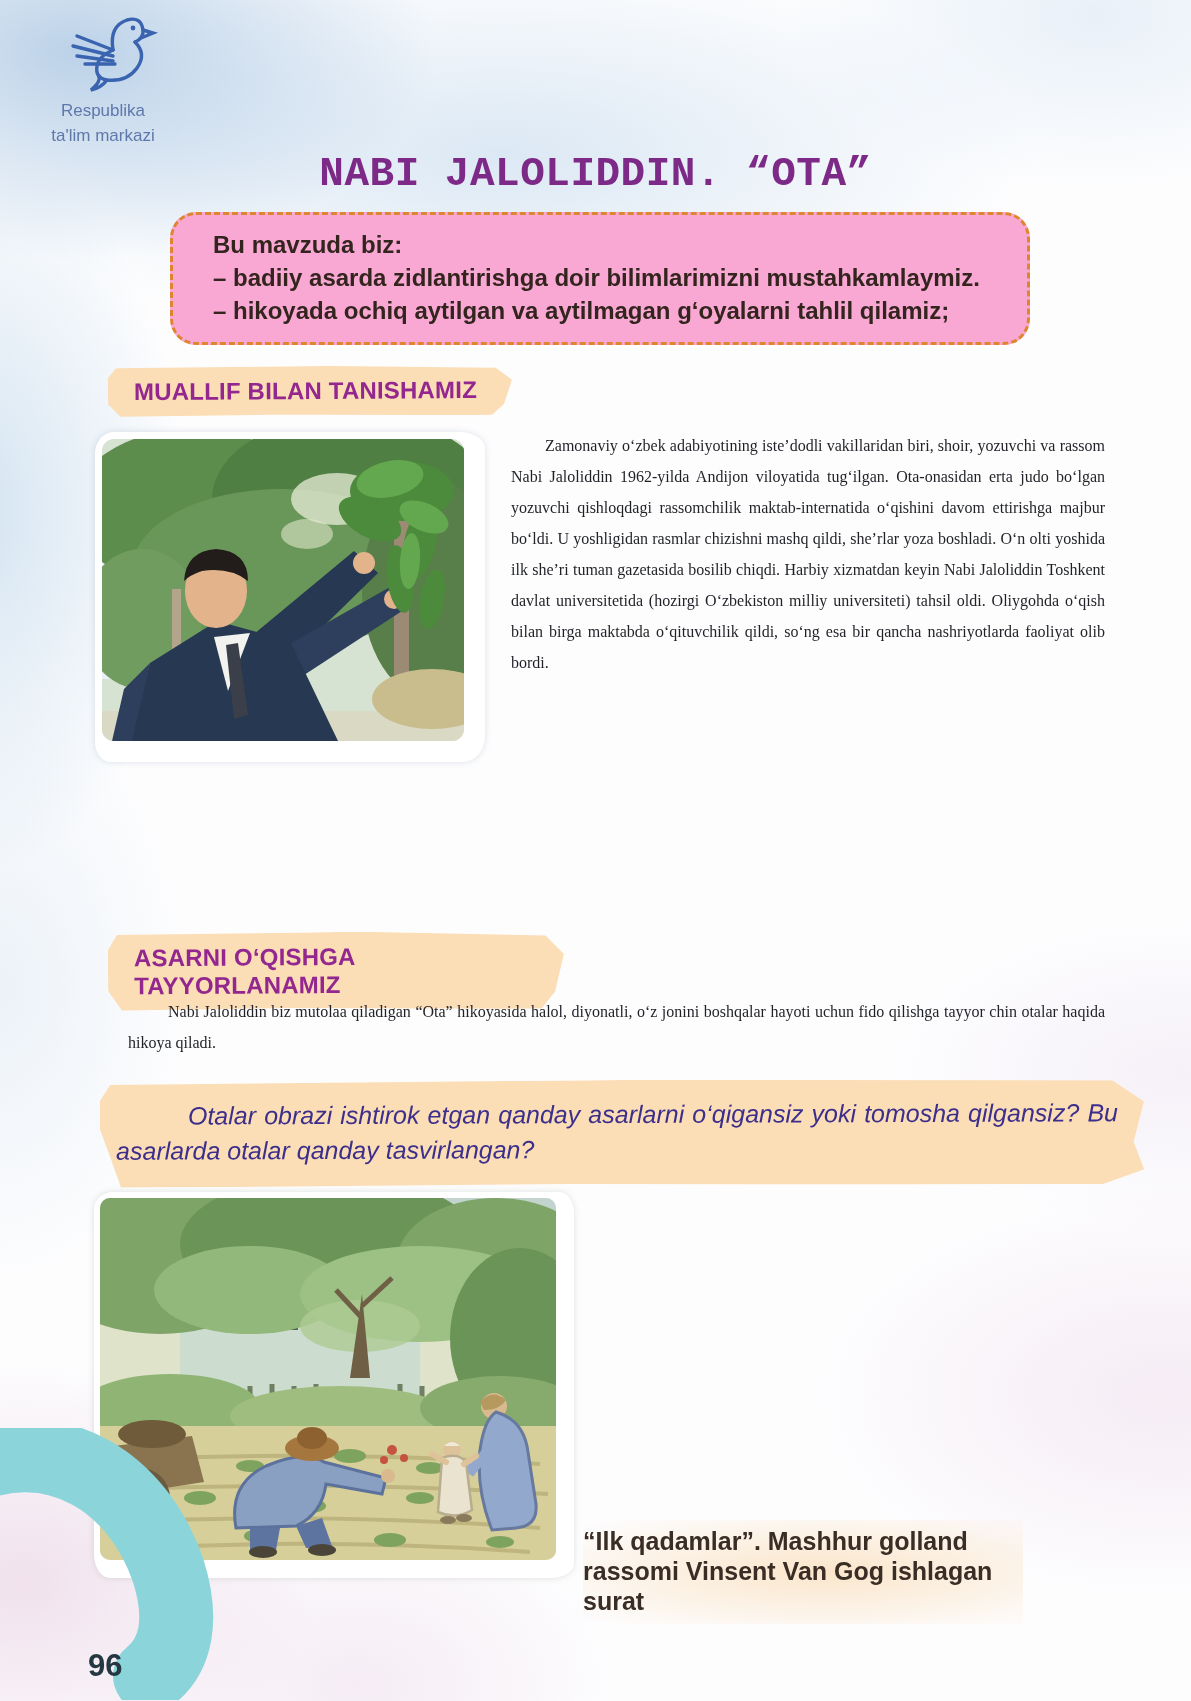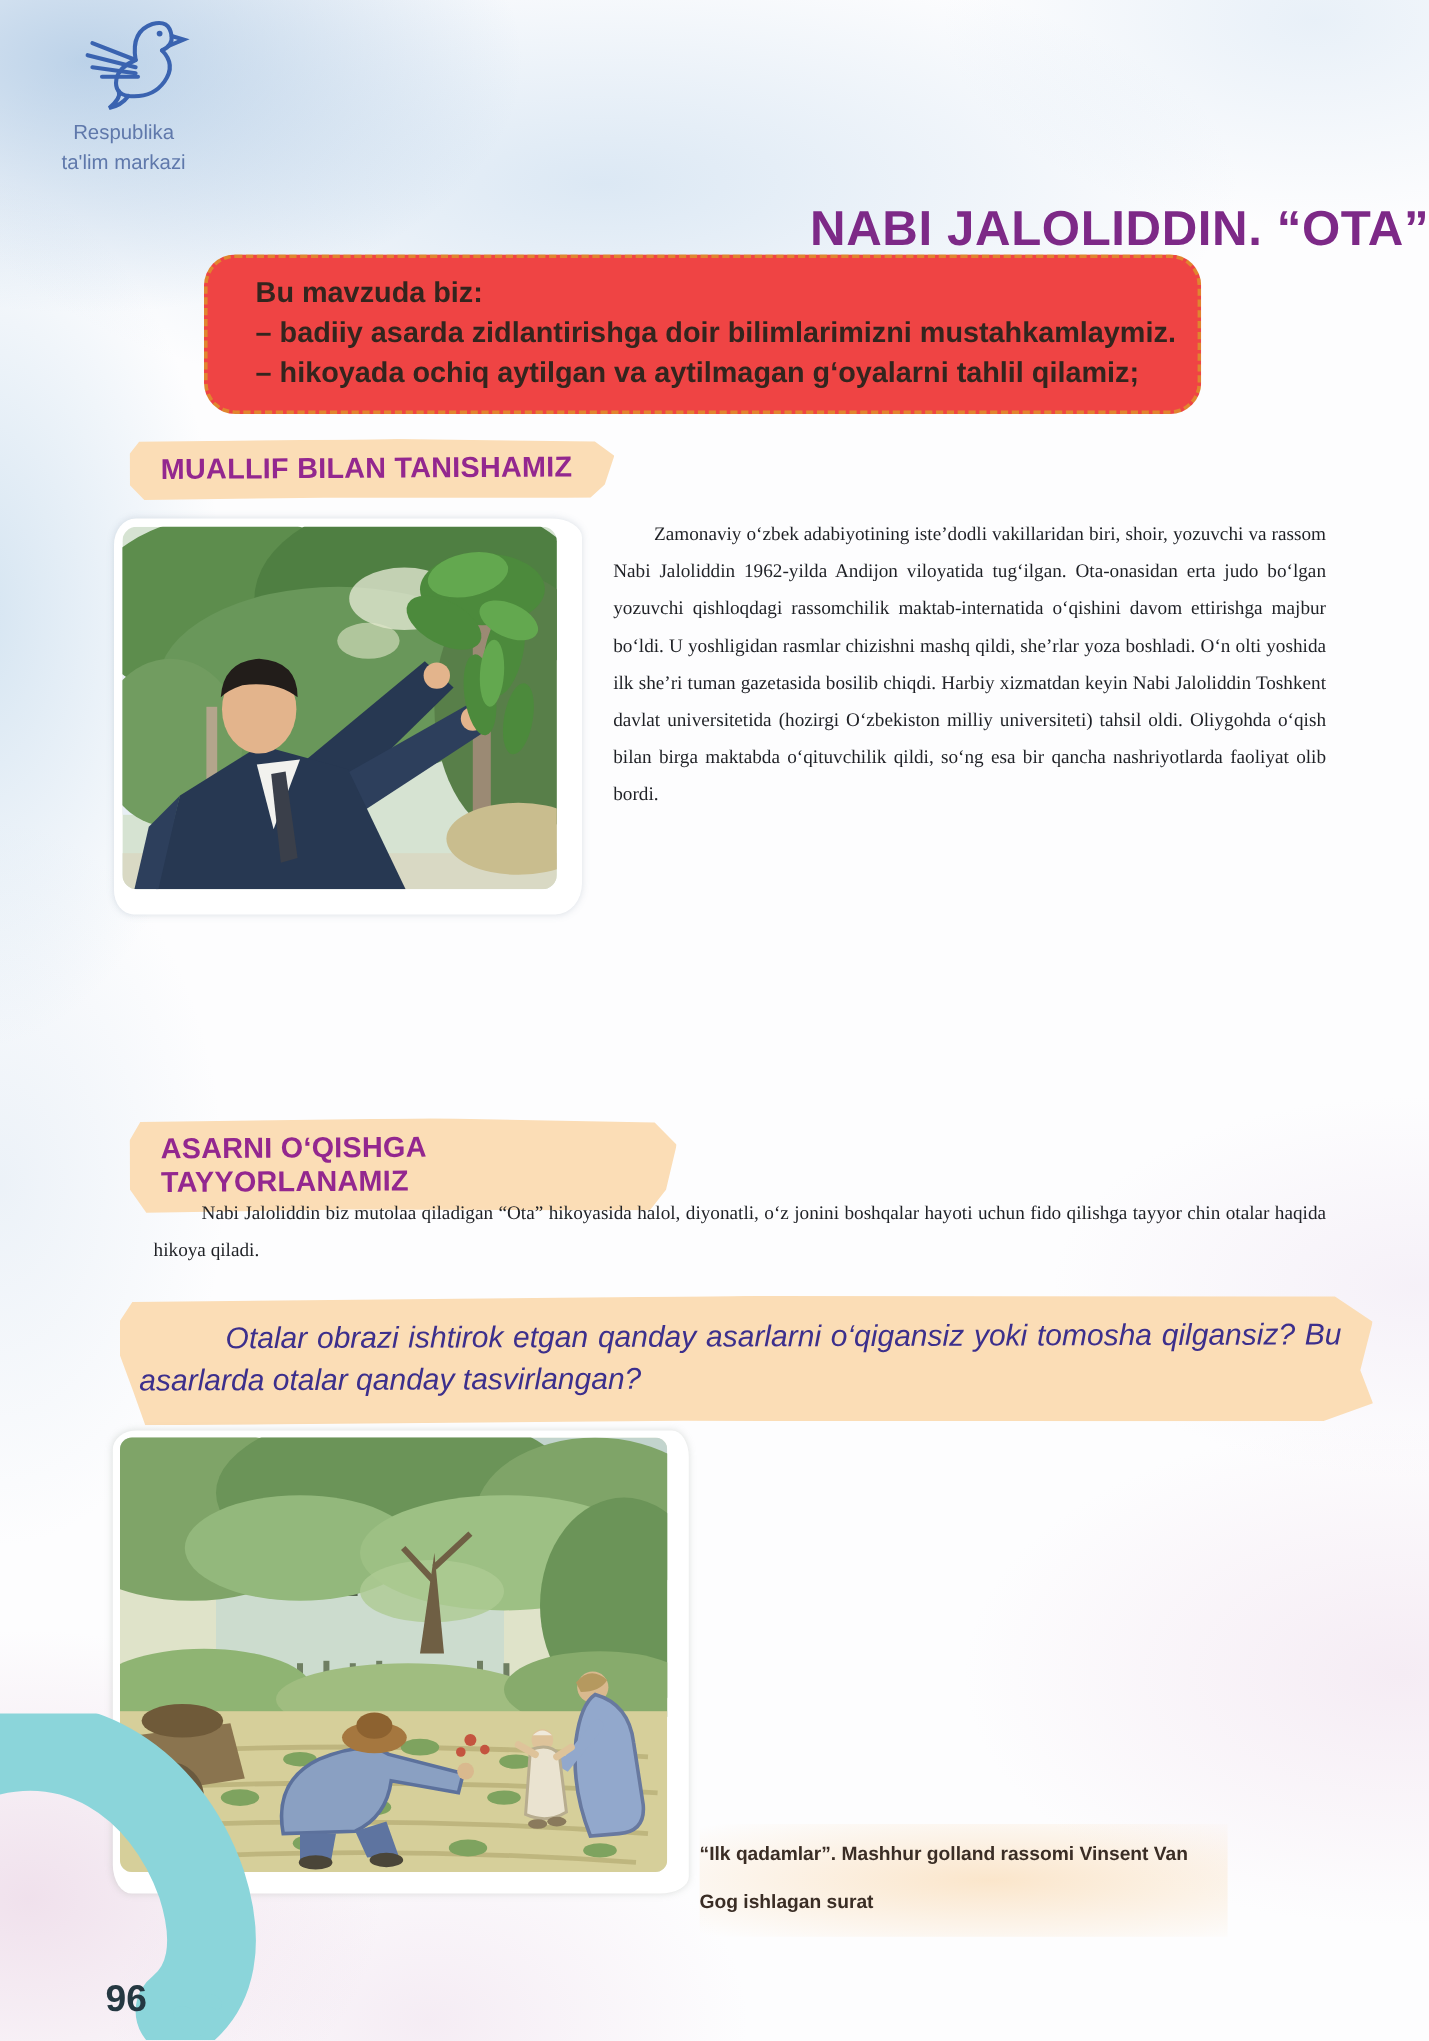--- a/index.html
+++ b/index.html
@@ -16,25 +16,25 @@
       radial-gradient(ellipse 420px 320px at 2% 93%, rgba(222,186,212,.42), transparent 70%),
       radial-gradient(ellipse 380px 260px at 30% 99%, rgba(230,205,226,.35), transparent 70%),
       radial-gradient(ellipse 520px 300px at 98% 82%, rgba(232,208,228,.38), transparent 70%),
       radial-gradient(ellipse 420px 220px at 99% 63%, rgba(228,212,234,.30), transparent 72%);
   }
   
   .logo{position:absolute;left:18px;top:6px;width:170px;text-align:center;}
   .logo svg{display:block;margin:0 auto;}
   .logo-text{color:#5f78ab;font-size:17px;line-height:25px;}
   .watermark{position:absolute;right:98px;top:14px;color:#2527e0;font-size:46px;font-weight:500;letter-spacing:1px;}
-  .title{position:absolute;left:0;top:140px;width:100%;text-align:right;color:#7d2987;
-         font-family:Liberation Sans, sans-serif;font-weight:bold;font-size:41px;letter-spacing:.5px;}
-  
-  .objectives{position:absolute;left:170px;top:212px;width:782px;background:#ef4444;
-      border:3px dashed #e0852f;border-radius:26px;padding:13px 3px 15px 40px;
+  .title{position:absolute;left:0;top:124px;width:100%;text-align:center;color:#7d2987;
+         font-family:Liberation Mono, monospace;font-weight:bold;font-size:41px;letter-spacing:.5px;}
+  
+  .objectives{position:absolute;left:170px;top:212px;width:782px;background:#f9a8d4;
+      border:3px dashed #e0852f;border-radius:26px;padding:13px 32px 15px 40px;
       color:#33251e;font-weight:bold;font-size:24px;line-height:33px;}
   
   .brush{background:#fbddb6;}
   .section-head{position:absolute;color:#93278f;font-weight:bold;font-size:24px;letter-spacing:.2px;
       padding:11px 30px 11px 26px;transform:rotate(-.35deg);
       clip-path:polygon(0% 22%,2% 2%,55% 0%,96% 6%,100% 30%,98% 78%,95% 100%,40% 97%,3% 99%,0% 74%);}
   .head-author{left:108px;top:366px;width:348px;}
   .head-prepare{left:108px;top:932px;width:400px;}
   
   .serif{font-family:"Liberation Serif",serif;color:#1f2126;font-size:16px;line-height:31px;text-align:justify;}
@@ -51,21 +51,21 @@
       clip-path:polygon(0% 18%,1% 3%,50% 0%,97% 2%,100% 22%,99% 60%,100% 86%,96% 100%,45% 98%,2% 100%,1% 72%,0% 45%);}
   .q2{position:absolute;left:583px;top:1230px;width:517px;padding:20px 24px 22px 20px;line-height:36px;
       text-indent:46px;text-align:justify;
       clip-path:polygon(3% 14%,28% 0%,96% 2%,100% 10%,97% 36%,100% 58%,98% 92%,90% 100%,8% 97%,0% 88%,2% 52%,0% 28%);}
   
   .painting-frame{position:absolute;left:94px;top:1192px;width:468px;height:374px;background:#fff;padding:6px;
       border-radius:20px 14px 24px 16px / 16px 22px 14px 24px;box-shadow:0 0 6px rgba(140,150,140,.28);}
   .painting-frame svg{display:block;border-radius:10px;}
   
   .caption{position:absolute;left:583px;top:1520px;width:430px;color:#3a2d25;font-weight:bold;
-      font-size:16px;line-height:40px;background:radial-gradient(ellipse 90% 80% at 55% 50%, rgba(250,222,186,.75), rgba(250,222,186,0) 85%);
+      font-size:25px;line-height:30px;background:radial-gradient(ellipse 90% 80% at 55% 50%, rgba(250,222,186,.75), rgba(250,222,186,0) 85%);
       padding:6px 10px 8px 0;}
   
   .swoosh{position:absolute;left:0;top:1428px;pointer-events:none;}
   .page-num{position:absolute;left:88px;top:1648px;color:#253842;font-size:31px;font-weight:bold;}
 </style>
 </head>
 <body>
 
 <div class="page">
   <div class="bg-wash"></div>

